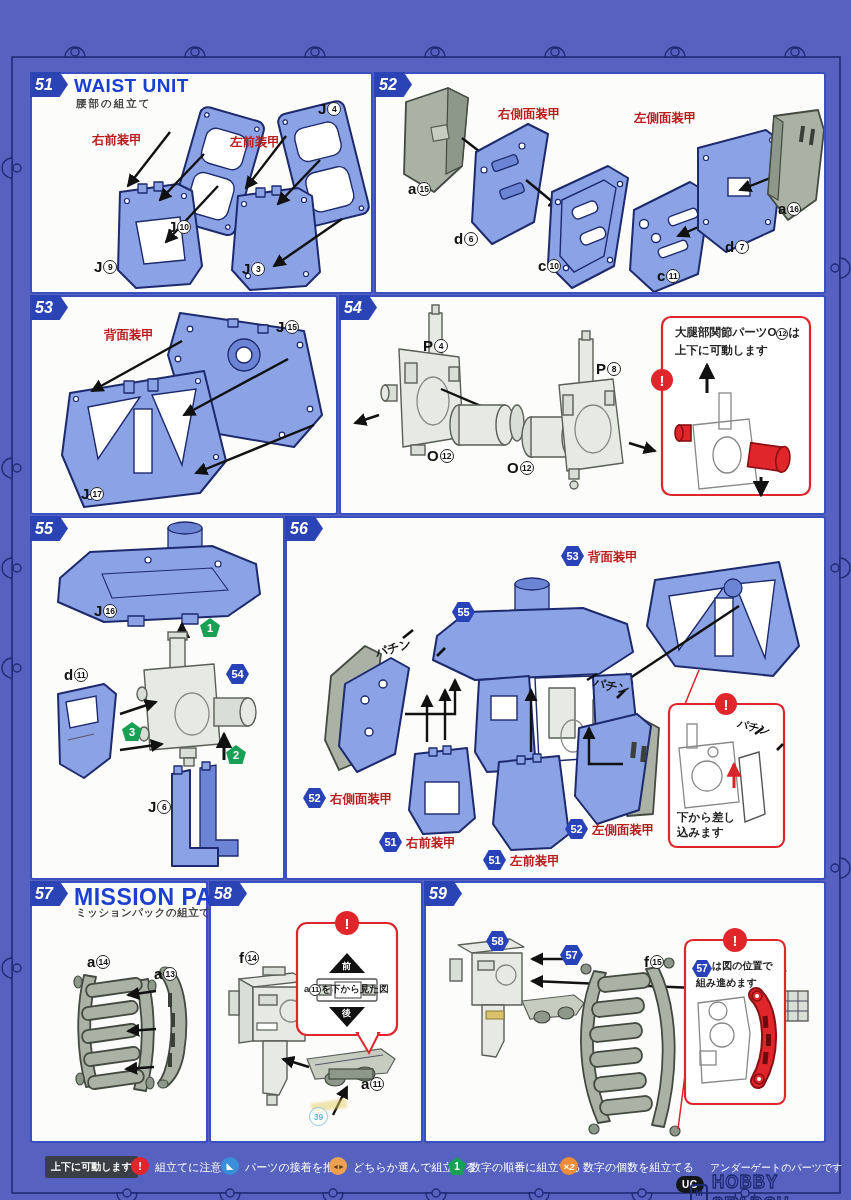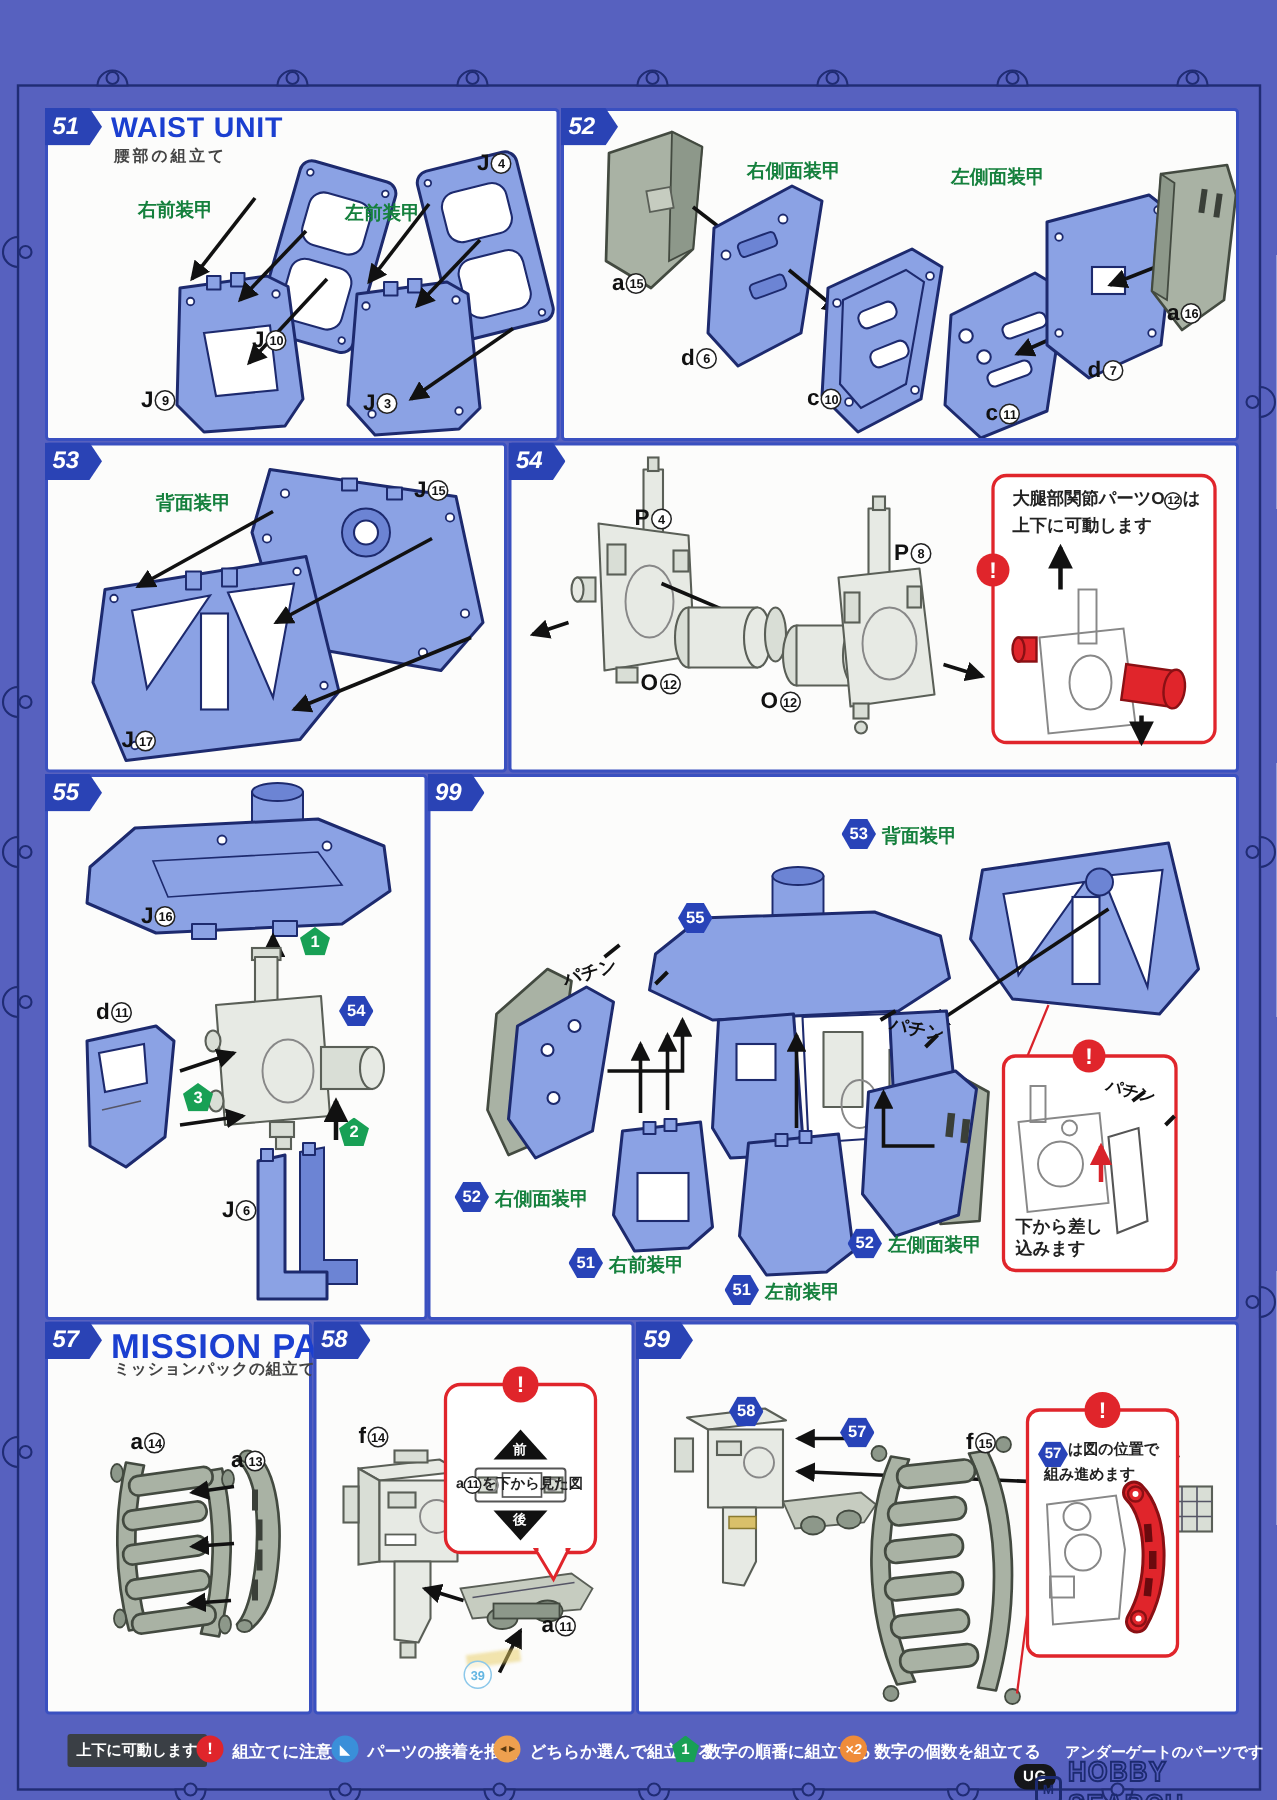--- a/index.html
+++ b/index.html
@@ -14,40 +14,40 @@
   
   .panel{position:absolute;background:#fcfcfb;border:2px solid #3a50c0;border-radius:3px;}
   .panel svg{position:absolute;left:0;top:0;}
   .stepbadge{position:absolute;left:-2px;top:-2px;width:38px;height:25px;background:#2a43b5;
     clip-path:polygon(0 0,78% 0,100% 50%,78% 100%,0 100%);color:#fff;font-weight:800;font-style:italic;
     font-size:16px;display:flex;align-items:center;padding-left:5px;box-sizing:border-box;z-index:5;}
   .ptitle{position:absolute;left:42px;top:1px;color:#1b3fd0;font-size:19px;font-weight:800;letter-spacing:.5px;white-space:nowrap;}
   .psub{position:absolute;left:44px;top:23px;color:#444;font-size:10.5px;font-weight:600;letter-spacing:2px;white-space:nowrap;}
   .psub2{letter-spacing:.5px;}
   
-  .lab{position:absolute;color:#15803d;font-size:12.5px;font-weight:700;white-space:nowrap;}
+  .lab{position:absolute;color:#b91c1c;font-size:12.5px;font-weight:700;white-space:nowrap;}
   .plabel{position:absolute;display:flex;align-items:center;gap:1px;white-space:nowrap;}
   .plabel b{font-size:15px;font-weight:800;color:#111;}
   .circ{display:inline-flex;align-items:center;justify-content:center;width:14px;height:14px;border:1.3px solid #222;
     border-radius:50%;font-size:8.5px;font-weight:700;color:#111;background:#fff;box-sizing:border-box;}
   .circ.sm{width:12px;height:12px;font-size:7.5px;}
   .hex{position:absolute;width:23px;height:20px;background:#2843b8;color:#fff;font-weight:800;font-size:11px;
     display:flex;align-items:center;justify-content:center;clip-path:polygon(25% 0,75% 0,100% 50%,75% 100%,25% 100%,0 50%);}
   .hex.inline{position:static;display:inline-flex;width:20px;height:17px;font-size:10px;vertical-align:-3px;}
   .pent{position:absolute;width:20px;height:19px;background:#18a055;color:#fff;font-weight:800;font-size:11px;
     display:flex;align-items:center;justify-content:center;clip-path:polygon(50% 0,100% 38%,82% 100%,18% 100%,0 38%);}
   .excl{position:absolute;width:22px;height:22px;border-radius:50%;background:#e0252b;color:#fff;font-weight:900;
     font-size:15px;display:flex;align-items:center;justify-content:center;z-index:6;}
   .note{position:absolute;color:#222;font-size:11.5px;font-weight:600;white-space:nowrap;z-index:4;}
   .snap{position:absolute;color:#111;font-size:12px;font-weight:700;white-space:nowrap;z-index:4;}
   .tri-txt{position:absolute;color:#fff;font-size:9px;font-weight:700;z-index:4;}
   
   .leg-head{position:absolute;background:#3a3f45;color:#fff;font-size:10px;font-weight:700;
     padding:4px 6px;border-radius:2px;white-space:nowrap;}
-  .leg-txt{position:absolute;color:#fff;font-size:11px;font-weight:700;white-space:nowrap;}
+  .leg-txt{position:absolute;color:#fff;font-size:11px;font-weight:400;white-space:nowrap;}
   .lic{position:absolute;width:18px;height:18px;border-radius:50%;display:flex;align-items:center;justify-content:center;
     color:#fff;font-weight:900;font-size:11px;}
   .lic.red{background:#e0252b;}
   .lic.blue{background:#3a8fd9;font-size:9px;}
   .lic.orange{background:#eda04f;color:#5a3a10;font-size:7px;letter-spacing:-1px;}
   .lic.count{background:#ef8c3a;font-style:italic;font-size:9.5px;}
   .lpent{position:absolute;width:18px;height:18px;background:#18a055;color:#fff;font-weight:800;font-size:10px;
     display:flex;align-items:center;justify-content:center;clip-path:polygon(50% 0,100% 38%,82% 100%,18% 100%,0 38%);}
   .ug{position:absolute;width:28px;height:17px;background:#15161a;color:#fff;font-weight:800;font-size:10px;
     border-radius:9px;display:flex;align-items:center;justify-content:center;letter-spacing:.5px;}
@@ -428,21 +428,21 @@
       </span>
     <span class="pent" style="left:90px;top:204px;">3</span>
     <span class="pent" style="left:194px;top:227px;">2</span>
     <span class="plabel" style="left:116px;top:280px;">
         <b>J</b>
         <span class="circ">6</span>
       </span>
   </div>
 
   <div class="panel" style="left:285px;top:516px;width:537px;height:360px;">
-    <div class="stepbadge">99</div>
+    <div class="stepbadge">56</div>
     <svg width="537" height="360" viewBox="0 0 537 360">
 
       <polygon points="368,62 492,44 512,128 486,158 388,148 360,108" class="bf"></polygon>
       <polygon points="382,78 436,70 392,132" class="wf"></polygon>
       <polygon points="448,66 488,62 478,140" class="wf"></polygon>
       <rect x="428" y="80" width="18" height="58" class="wf"></rect>
       <circle cx="446" cy="70" r="9" class="bfd"></circle>
       <line x1="452" y1="88" x2="334" y2="166" class="ln" marker-end="url(#ah)"></line>
 
       <rect x="228" y="66" width="34" height="30" class="bfl"></rect>

